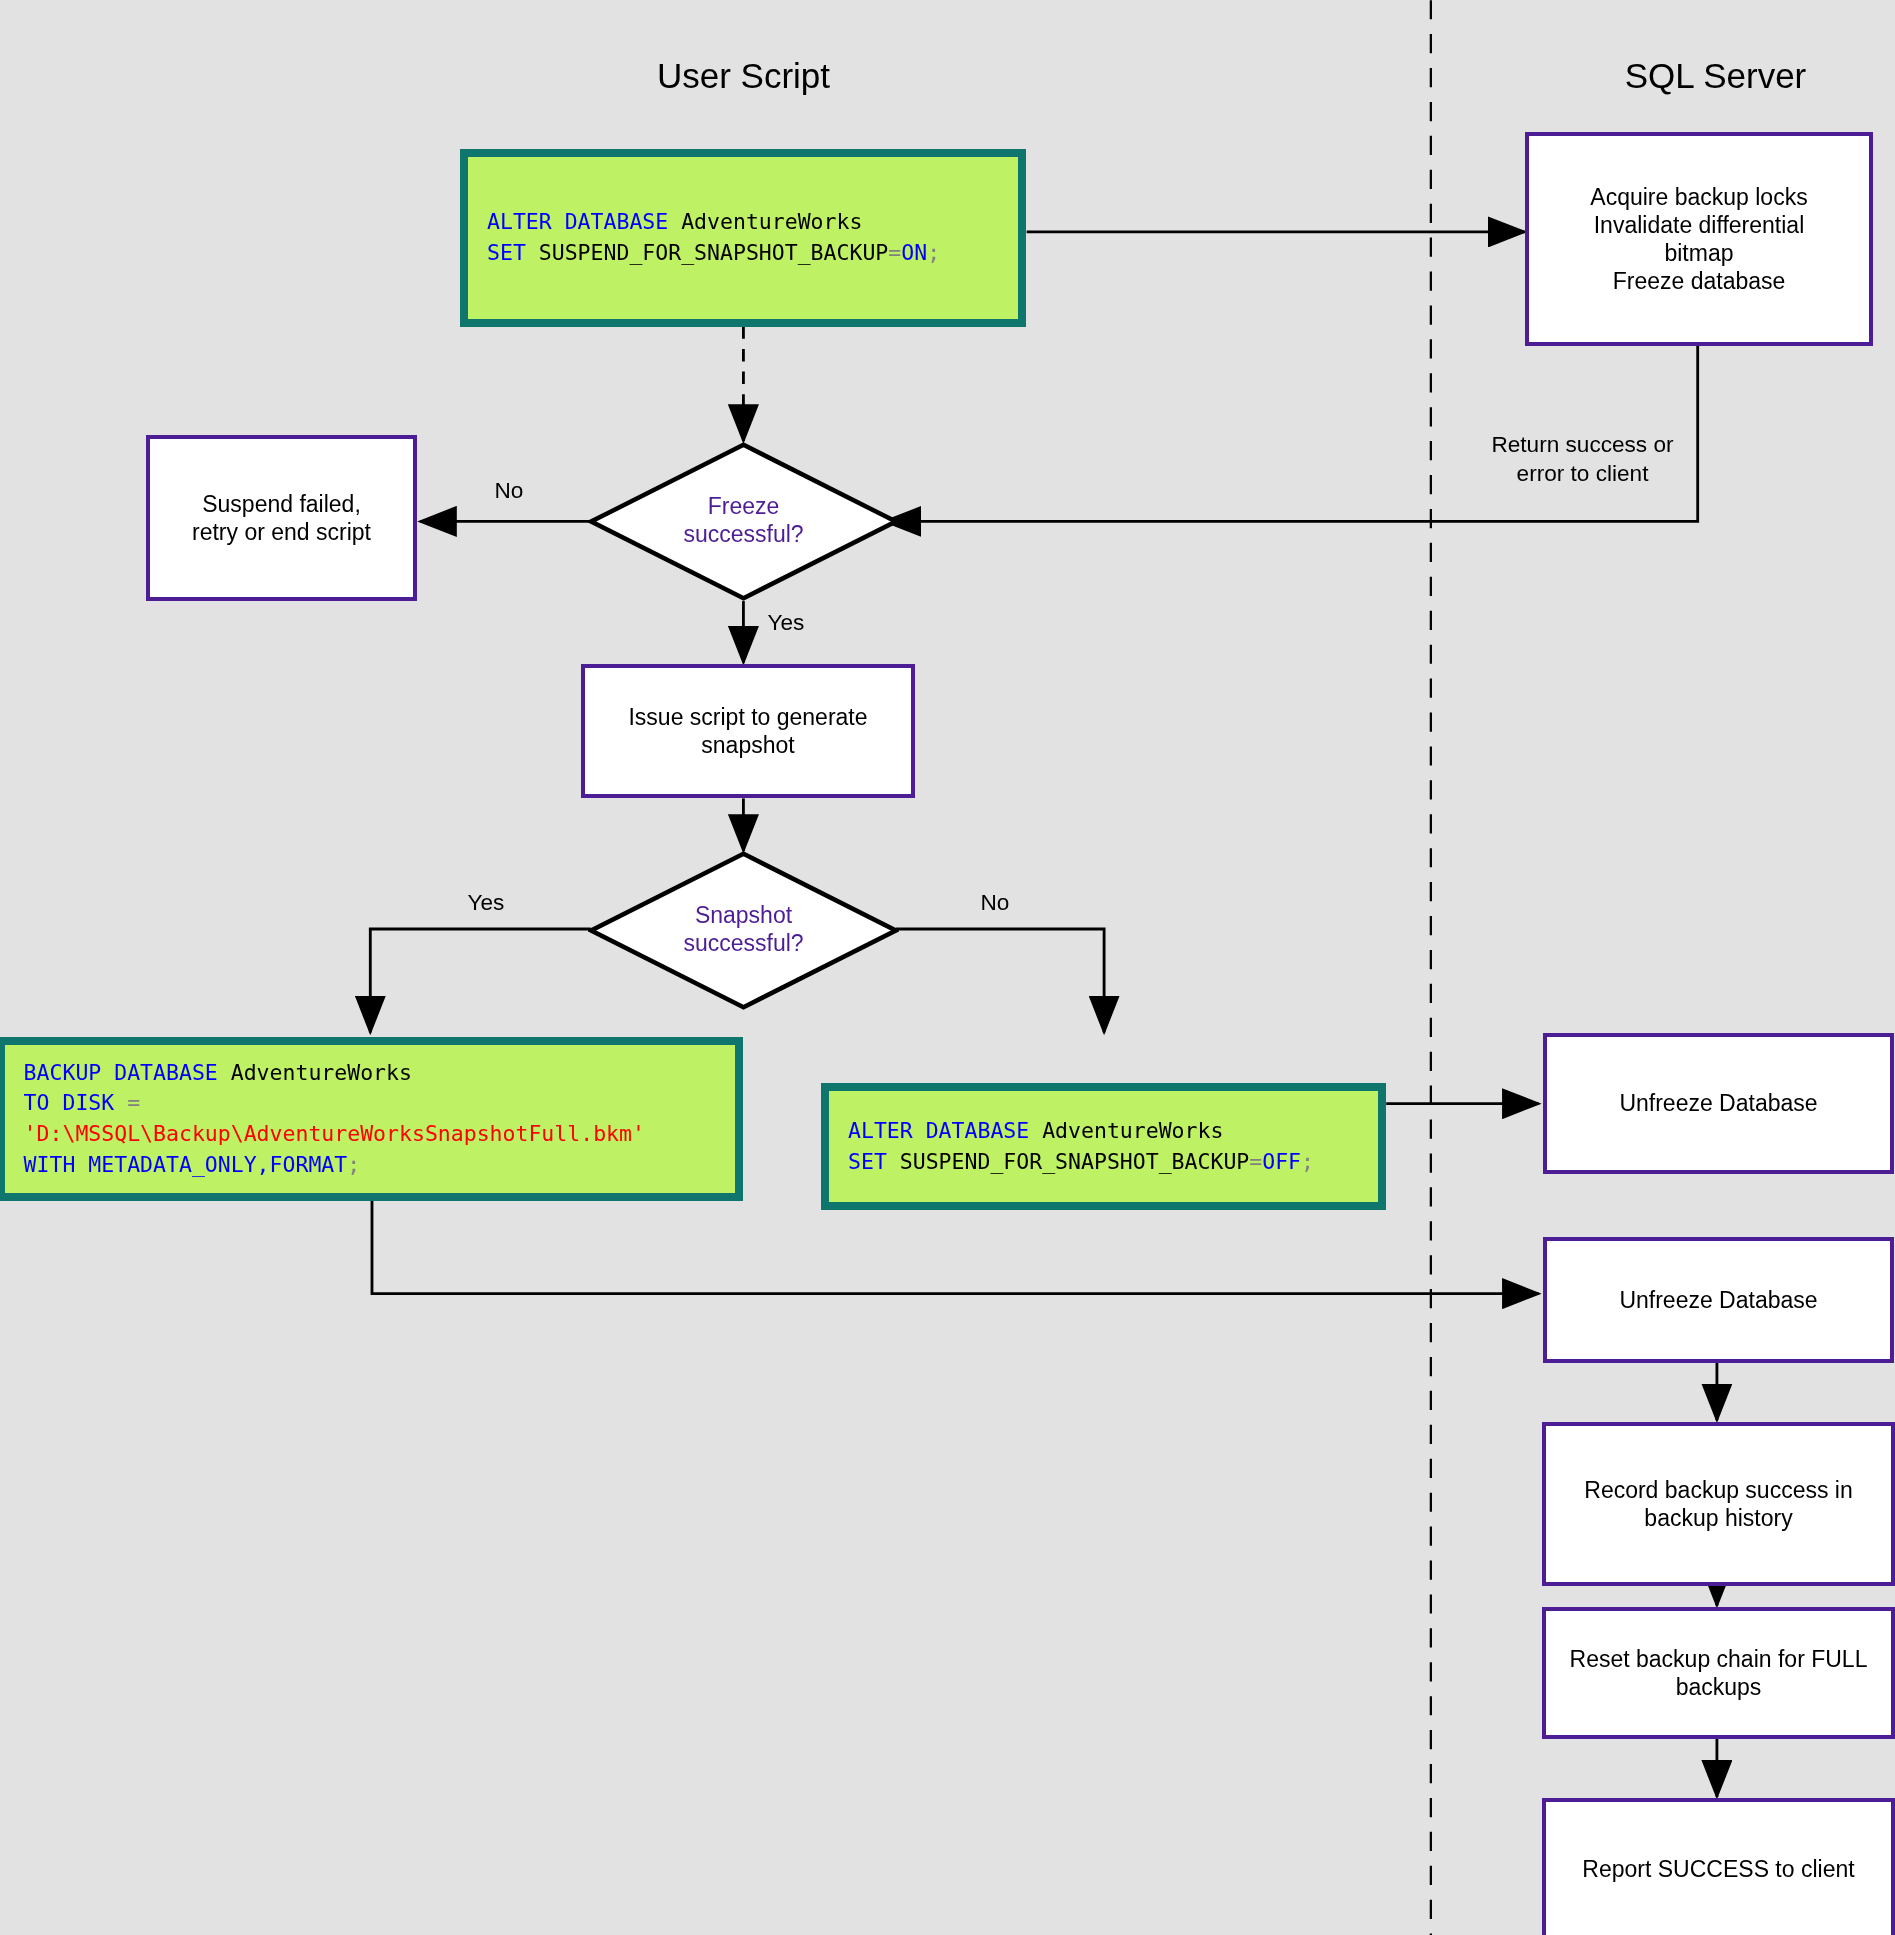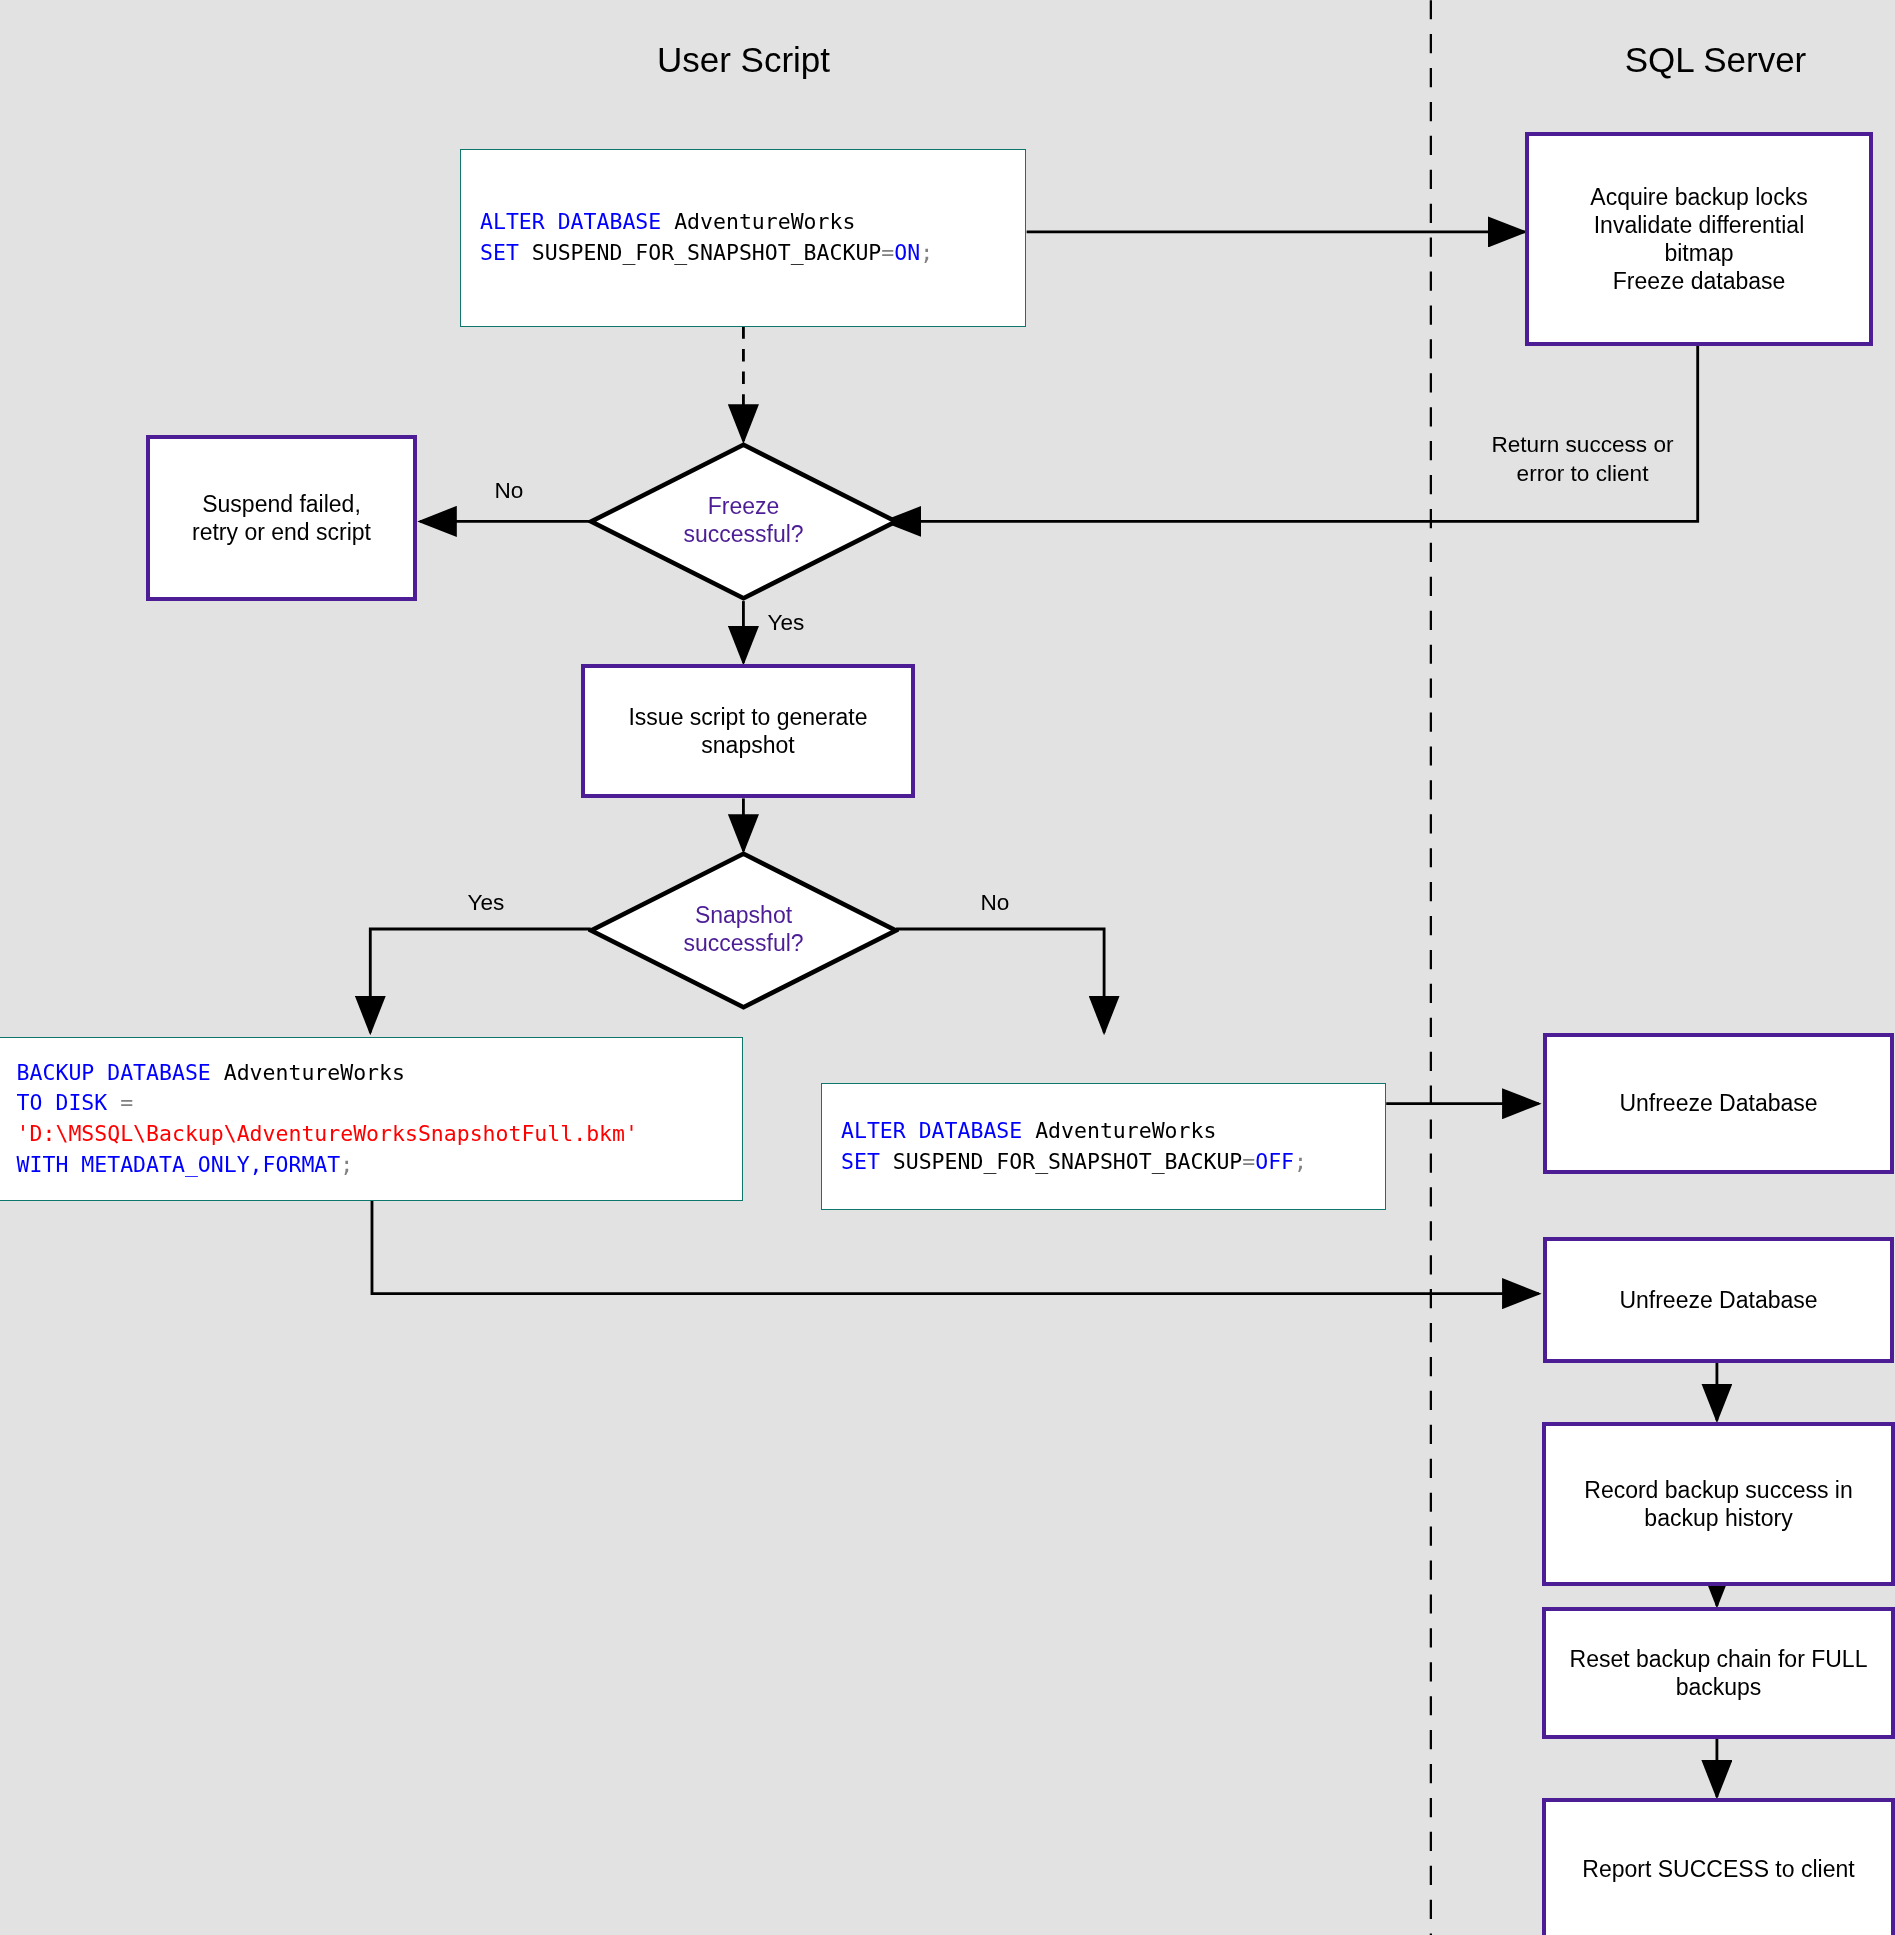--- a/index.html
+++ b/index.html
@@ -1,24 +1,24 @@
 <!DOCTYPE html>
 <html style="font-size:9px"><head>
 <meta charset="utf-8">
 <style>
   html,body{margin:0;padding:0;background:#e2e2e2;}
   #root{position:relative;width:1895px;height:1936px;background:#e2e2e2;
         font-family:"Liberation Sans",sans-serif;overflow:hidden;}
   svg.layer{position:absolute;left:0;top:0;width:1895px;height:1936px;pointer-events:none;}
   .lane-title{position:absolute;font-size:35px;color:#000;text-align:center;
-              letter-spacing:0px;white-space:nowrap;}
+              letter-spacing:0px;white-space:nowrap;margin-top:16px;}
   .node{position:absolute;background:#ffffff;border:4px solid #4c1d95;
         box-sizing:border-box;display:flex;align-items:center;justify-content:center;}
   .node .txt{font-size:23px;line-height:1.22;color:#000;text-align:center;padding:0 8px;}
-  .code{position:absolute;background:#ffffff;border:1px solid #0f766e;box-sizing:border-box;
+  .code{position:absolute;background:#bef264;border:8px solid #0f766e;box-sizing:border-box;
         display:flex;align-items:center;}
   .code pre{margin:0;padding:0 0 0 19px;font-family:"DejaVu Sans Mono",monospace;
             font-size:21.5px;line-height:1.42;white-space:pre;color:#000;}
   .kw{color:#0000ff;}
   .id{color:#000000;}
   .op{color:#808080;}
   .str{color:#ff0000;}
   .diamond{position:absolute;}
   .dlabel{position:absolute;width:100%;text-align:center;font-size:23px;line-height:1.22;
           color:#4c1d95;pointer-events:none;}

